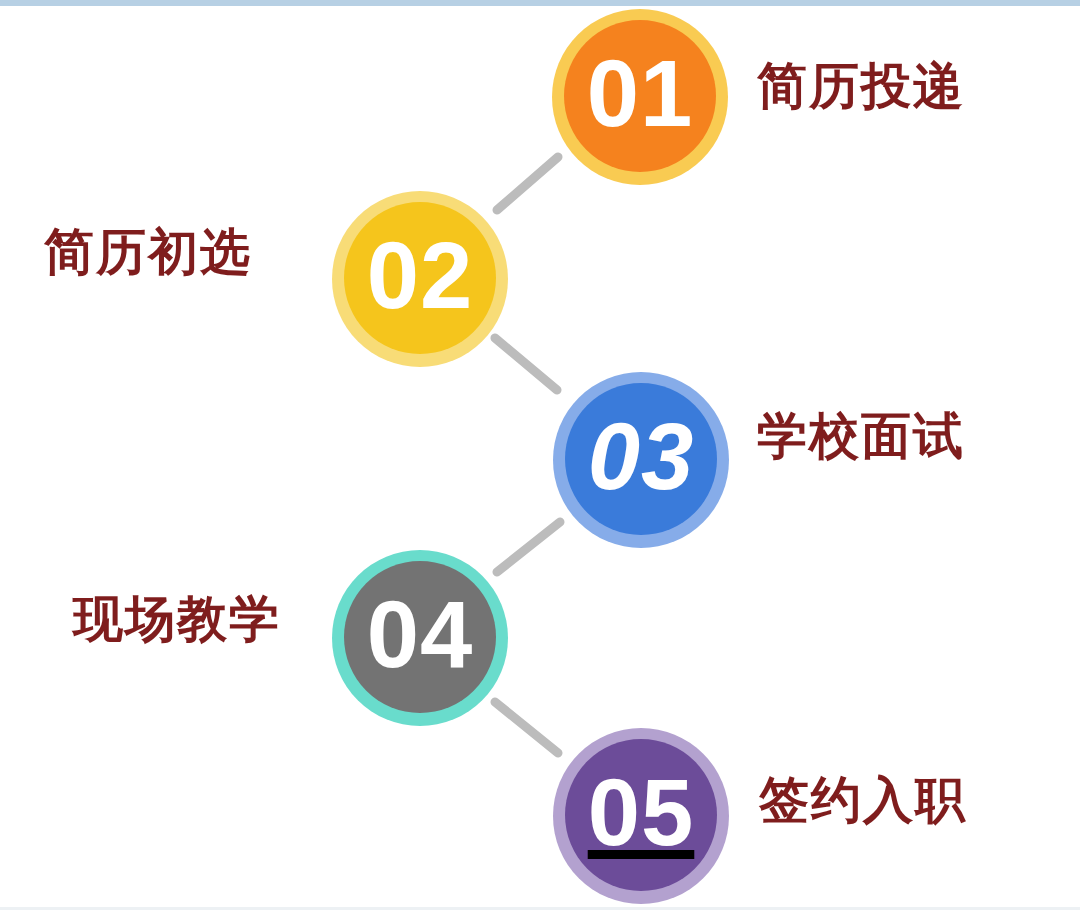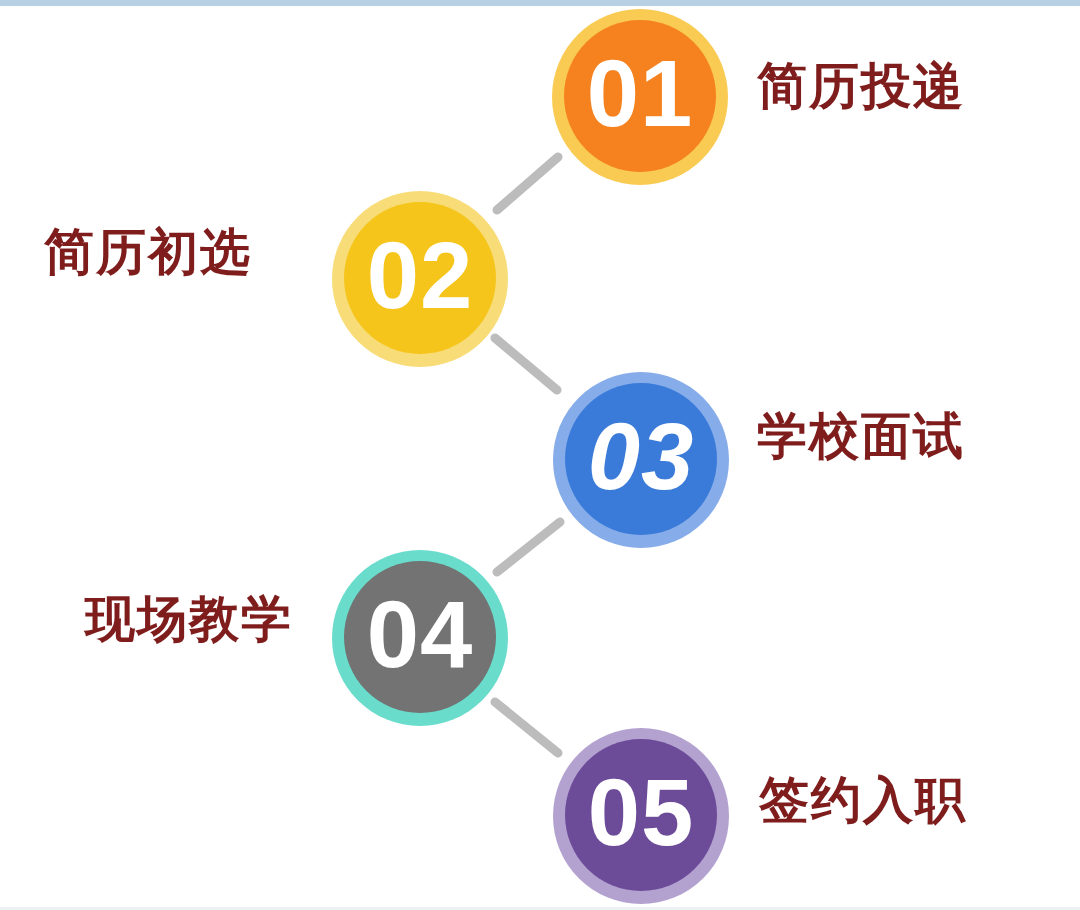--- a/index.html
+++ b/index.html
@@ -72,21 +72,21 @@
   .s1 .badge { left: 552px; top: 9px; }
   .s1 .label { left: 757px; top: 56px; }
 
   .s2 .badge { left: 332px; top: 191px; text-align: center; }
   .s2 .label { left: 44px;  top: 222px; }
 
   .s3 .badge { left: 553px; top: 372px; font-style: italic; }
   .s3 .label { left: 757px; top: 406px; }
 
   .s4 .badge { left: 332px; top: 550px; }
-  .s4 .label { left: 73px;  top: 589px; margin-left: 12px; }
+  .s4 .label { left: 73px;  top: 589px; }
 
   .s5 .badge { left: 553px; top: 728px; }
   .s5 .label { left: 759px; top: 770px; }
 </style>
 </head>
 <body>
 
 <div class="stage">
 
   <div class="top-strip" style="background-color: rgb(183, 208, 228);"></div>
@@ -129,21 +129,21 @@
     <div class="badge" style="background-color: rgb(105, 220, 204);">
       <div class="badge-inner" style="background-color: #737373;">
         <span class="num">04</span>
       </div>
     </div>
     <div class="label">现场教学</div>
   </div>
 
   <div class="step s5">
     <div class="badge" style="background-color: rgb(179, 161, 207);">
-      <div class="badge-inner" style="background-color: rgb(108, 76, 153);">
+      <div class="badge-inner" style="background-color: rgb(108, 76, 153); text-decoration: underline;">
         <span class="num">05</span>
       </div>
     </div>
     <div class="label">签约入职</div>
   </div>
 
   <div class="bottom-hairline"></div>
 </div>
 
 </body></html>

